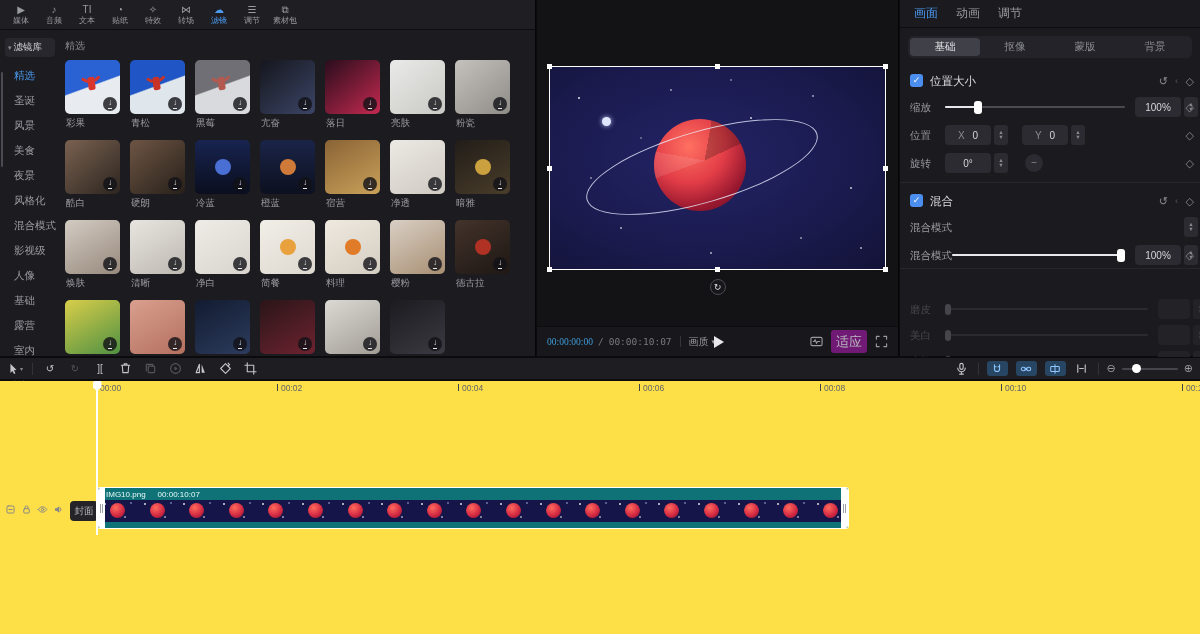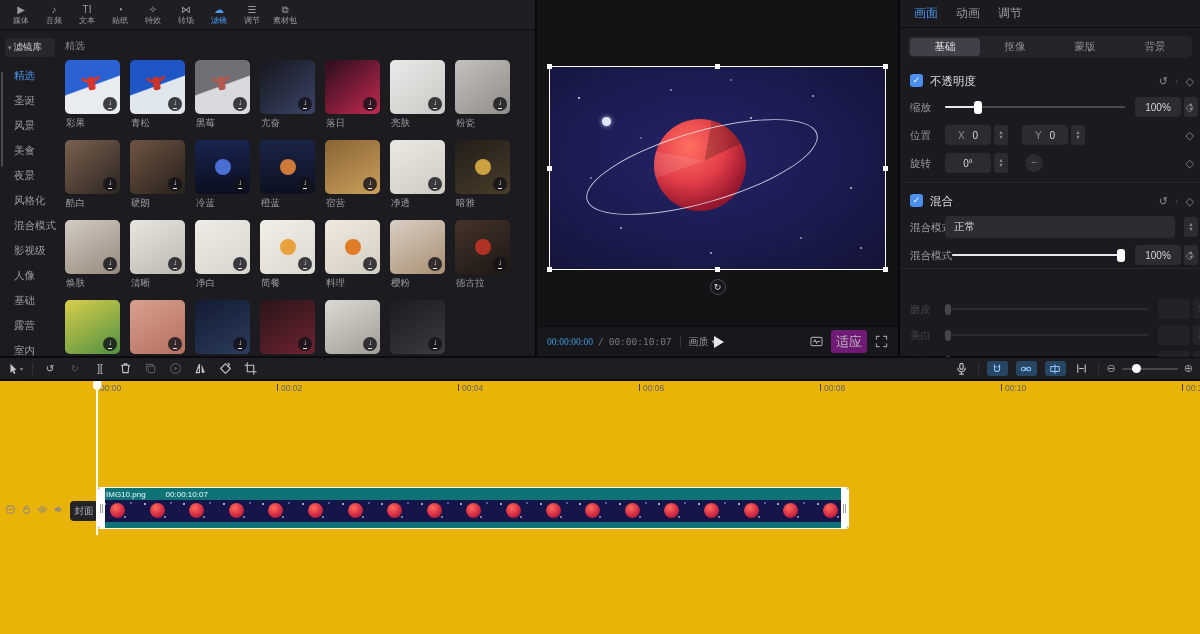--- a/index.html
+++ b/index.html
@@ -113,32 +113,32 @@
   .tli .tcaret{font-size:6px;color:#8a8a90;margin-left:1px}
   .tl-div{width:1px;height:12px;background:#32323a}
   .tl-right{margin-left:auto;display:flex;align-items:center;gap:8px}
   .tgl{width:21px;height:15px;background:#274663;border-radius:3px;color:#8ec6ff;display:flex;align-items:center;justify-content:center;cursor:pointer}
   .tgl svg{width:12px;height:12px;display:block}
   .zoomer{display:flex;align-items:center;gap:6px;color:#9a9aa1;font-size:11px}
   .zoom-slider{width:56px;height:2px;background:#45454d;border-radius:1px;position:relative;cursor:pointer}
   .zknob{position:absolute;left:10px;top:-3.5px;width:9px;height:9px;border-radius:50%;background:#fff}
 
   
-  .timeline{position:absolute;top:381px;left:0;right:0;bottom:0;background:#eab308}
+  .timeline{position:absolute;top:381px;left:0;right:0;bottom:0;background:#fde047}
   .ruler{position:absolute;top:0;left:0;right:0;height:14px}
   .tick{position:absolute;top:2px;font-size:8.5px;color:#63636b;white-space:nowrap}
   .tick::before{content:"";position:absolute;left:-4px;top:1px;width:1px;height:7px;background:#43434b}
   .ph-line{position:absolute;left:96px;top:0;width:1.5px;height:154px;background:#fff;z-index:6}
   .ph-head{position:absolute;left:92.5px;top:0;width:9px;height:10px;background:#fff;border-radius:2px;clip-path:polygon(0 0,100% 0,100% 62%,50% 100%,0 62%);z-index:7}
   .track-ctl{position:absolute;left:5px;top:123px;display:flex;gap:5px;color:#85858c}
   .track-ctl svg{width:11px;height:11px;display:block}
   .tctl{cursor:pointer}
   .cover-btn{position:absolute;left:70px;top:120px;width:28px;height:20px;background:#232328;border-radius:4px;font-size:9.5px;color:#b9b9bf;display:flex;align-items:center;justify-content:center;cursor:pointer}
   .clip{position:absolute;left:97px;top:106px;width:752px;height:42px;border:1px solid #fff;border-radius:3px;overflow:hidden;cursor:pointer;z-index:4}
-  .clip-head{height:12px;background:#0f7276;display:flex;align-items:center;gap:20px;padding:0 8px;font-size:8px;color:#eafafa;white-space:nowrap}
+  .clip-head{height:12px;background:#0f7276;display:flex;align-items:center;gap:12px;padding:0 8px;font-size:8px;color:#eafafa;white-space:nowrap}
   .clip-body{height:22px;background:#16154a;display:flex;overflow:hidden}
   .pthumb{width:39.6px;flex:none;position:relative}
   .pthumb::before{content:"";position:absolute;left:12px;top:3px;width:15px;height:15px;border-radius:50%;background:radial-gradient(circle at 38% 32%,#ff6a5c,#d42b43 55%,#7e1130)}
   .pthumb::after{content:"";position:absolute;left:6px;top:3px;width:2px;height:2px;border-radius:50%;background:rgba(255,255,255,.85);box-shadow:20px 13px 0 rgba(255,255,255,.6),26px -1px 0 rgba(180,200,255,.55)}
   .clip-foot{height:6px;background:#0f7276}
   .clip-handle{position:absolute;top:0;bottom:0;width:7px;background:#fff;display:flex;align-items:center;justify-content:center;gap:1.5px;z-index:5;cursor:ew-resize}
   .clip-handle i{width:1px;height:9px;background:#9aa0a6}
   .clip-handle.l{left:0;border-radius:2px 0 0 2px}
   .clip-handle.r{right:0;border-radius:0 2px 2px 0}
 </style>
@@ -490,21 +490,21 @@
     <div class="subtabs" id="insp-subtabs">
         <span class="subtab active">基础</span>
         <span class="subtab">抠像</span>
         <span class="subtab">蒙版</span>
         <span class="subtab">背景</span>
       </div>
     <div class="insp-body">
 
       <div class="irow" style="top:14px">
         <span class="chk">✓</span>
-        <span class="sec-title">不透明度</span>
+        <span class="sec-title">位置大小</span>
         <span class="reset">↺</span>
         <span class="kf-nav">‹</span>
         <span class="kf">◇</span>
       </div>
 
       <div class="irow" style="top:40px">
         <span class="rlbl">缩放</span>
         <span class="slider" style="left:45px;width:180px">
           <i class="track"></i>
             <i class="fill" style="width:33px"></i>
@@ -555,23 +555,20 @@
       <div class="irow" style="top:134px">
         <span class="chk">✓</span>
         <span class="sec-title">混合</span>
         <span class="reset">↺</span>
         <span class="kf-nav">‹</span>
         <span class="kf">◇</span>
       </div>
 
       <div class="irow" style="top:160px">
         <span class="rlbl">混合模式</span>
-        <span class="dropdown">
-            <span>正常</span>
-          </span>
         <span class="stepper" style="left:284px">
             <span>▲</span>
             <span>▼</span>
           </span>
       </div>
 
       <div class="irow" style="top:188px">
         <span class="rlbl">混合模式</span>
         <span class="slider" style="left:52px;width:173px">
           <i class="track"></i>

